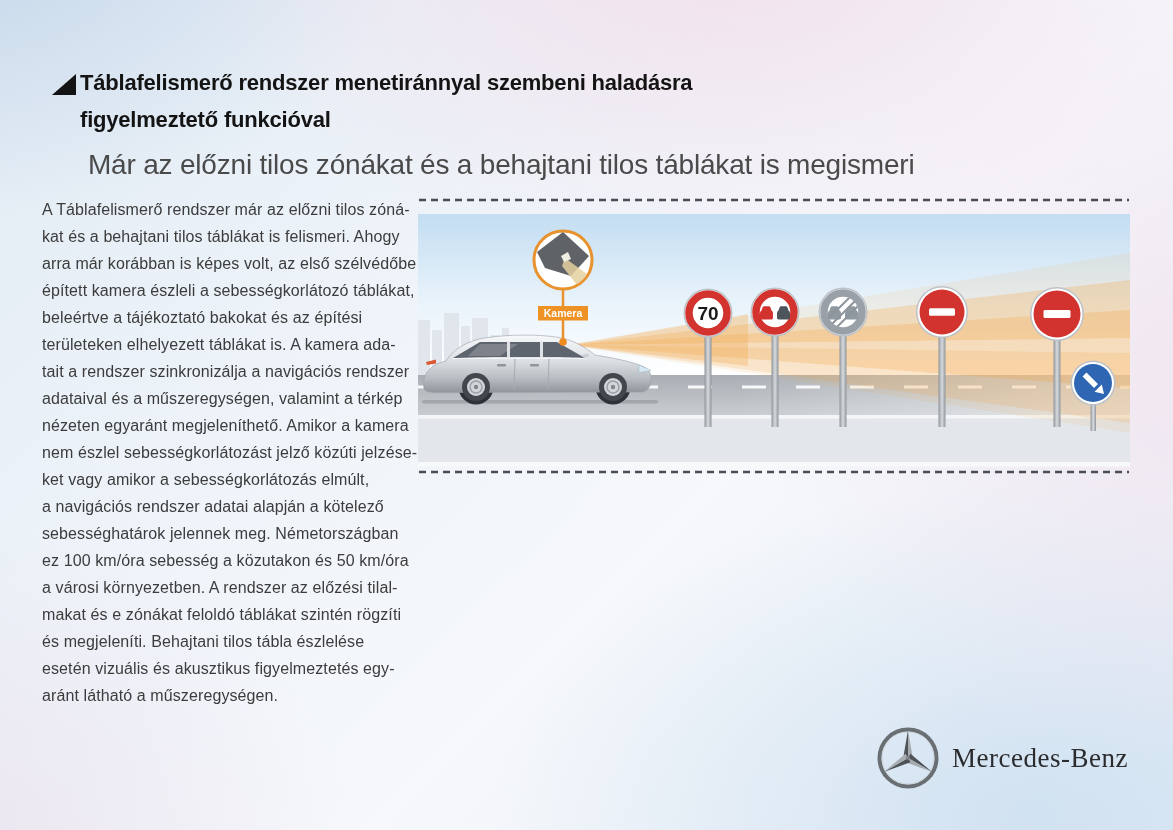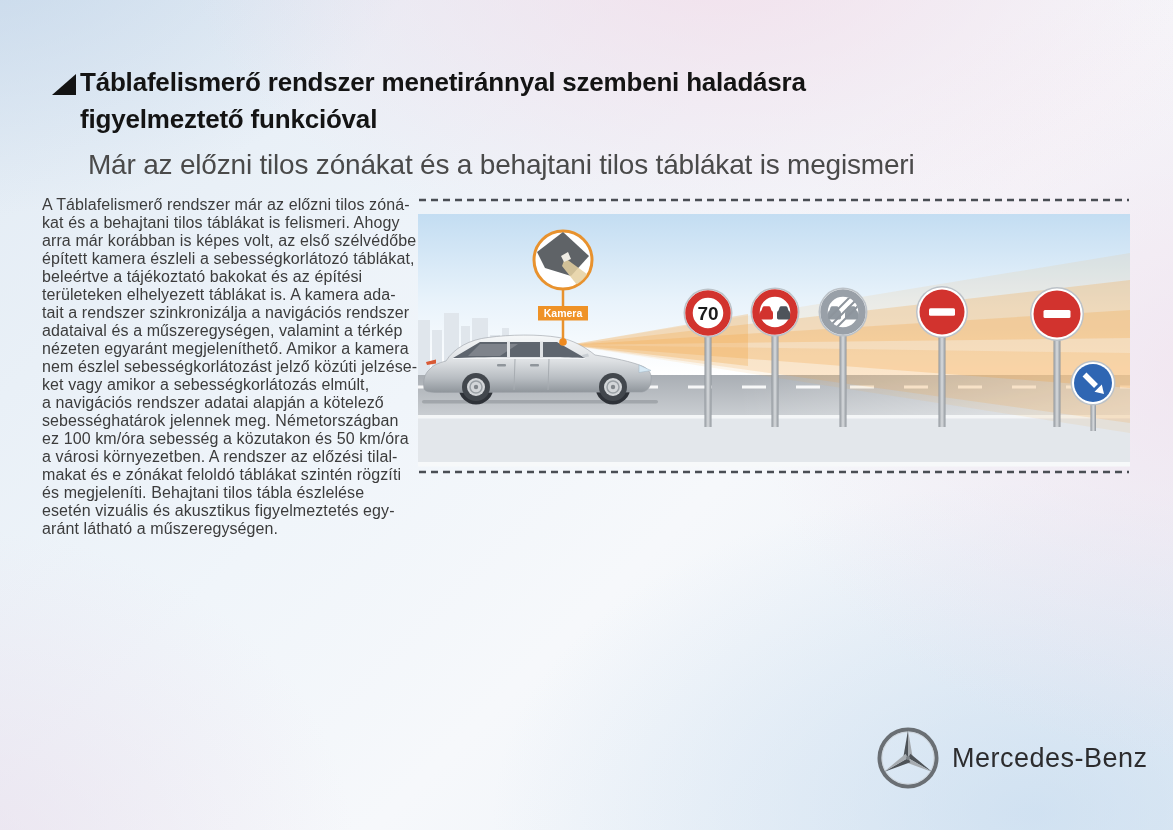--- a/index.html
+++ b/index.html
@@ -14,38 +14,38 @@
       radial-gradient(600px 500px at -3% 103%, rgba(231,216,232,.55), rgba(231,216,232,0) 65%),
       linear-gradient(135deg,#e2ebf4 0%,#f0f5fa 40%,#f6f8fb 60%,#e9f0f7 100%);
   }
   .abs{position:absolute;}
   .title-marker{
     left:52px;top:74px;width:0;height:0;
     border-left:24px solid transparent;border-bottom:21px solid #131313;
   }
   .page-title{
     left:80px;top:64px;width:900px;margin:0;
-    font-size:26px;line-height:37px;font-weight:bold;color:#141414;
+    font-size:22px;line-height:37px;font-weight:bold;color:#141414;
     letter-spacing:-.2px;white-space:pre-line;
   }
   .page-subtitle{
     left:80px;top:140px;width:960px;margin:8px;
     font-size:28px;line-height:34px;font-weight:400;color:#4a4a4a;
     letter-spacing:-.2px;white-space:pre-line;
   }
   .body-text{
     left:42px;top:196px;width:380px;
-    font-size:16px;line-height:18px;color:#3c3c3c;
+    font-size:16px;line-height:27px;color:#3c3c3c;
     white-space:pre-line;letter-spacing:.1px;
   }
   .illustration{left:418px;top:198px;width:712px;height:278px;}
   .brand-logo{left:874px;top:724px;width:68px;height:68px;}
   .brand-wordmark{
     left:952px;top:743px;
-    font-family:Liberation Sans, sans-serif;
+    font-family:Liberation Serif, serif;
     font-size:27px;color:#2c2c2e;letter-spacing:.5px;
   }
 </style>
 </head>
 <body>
 
 <div>
 
   <div class="abs title-marker"></div>
   <h1 class="abs page-title">Táblafelismerő rendszer menetiránnyal szembeni haladásra

